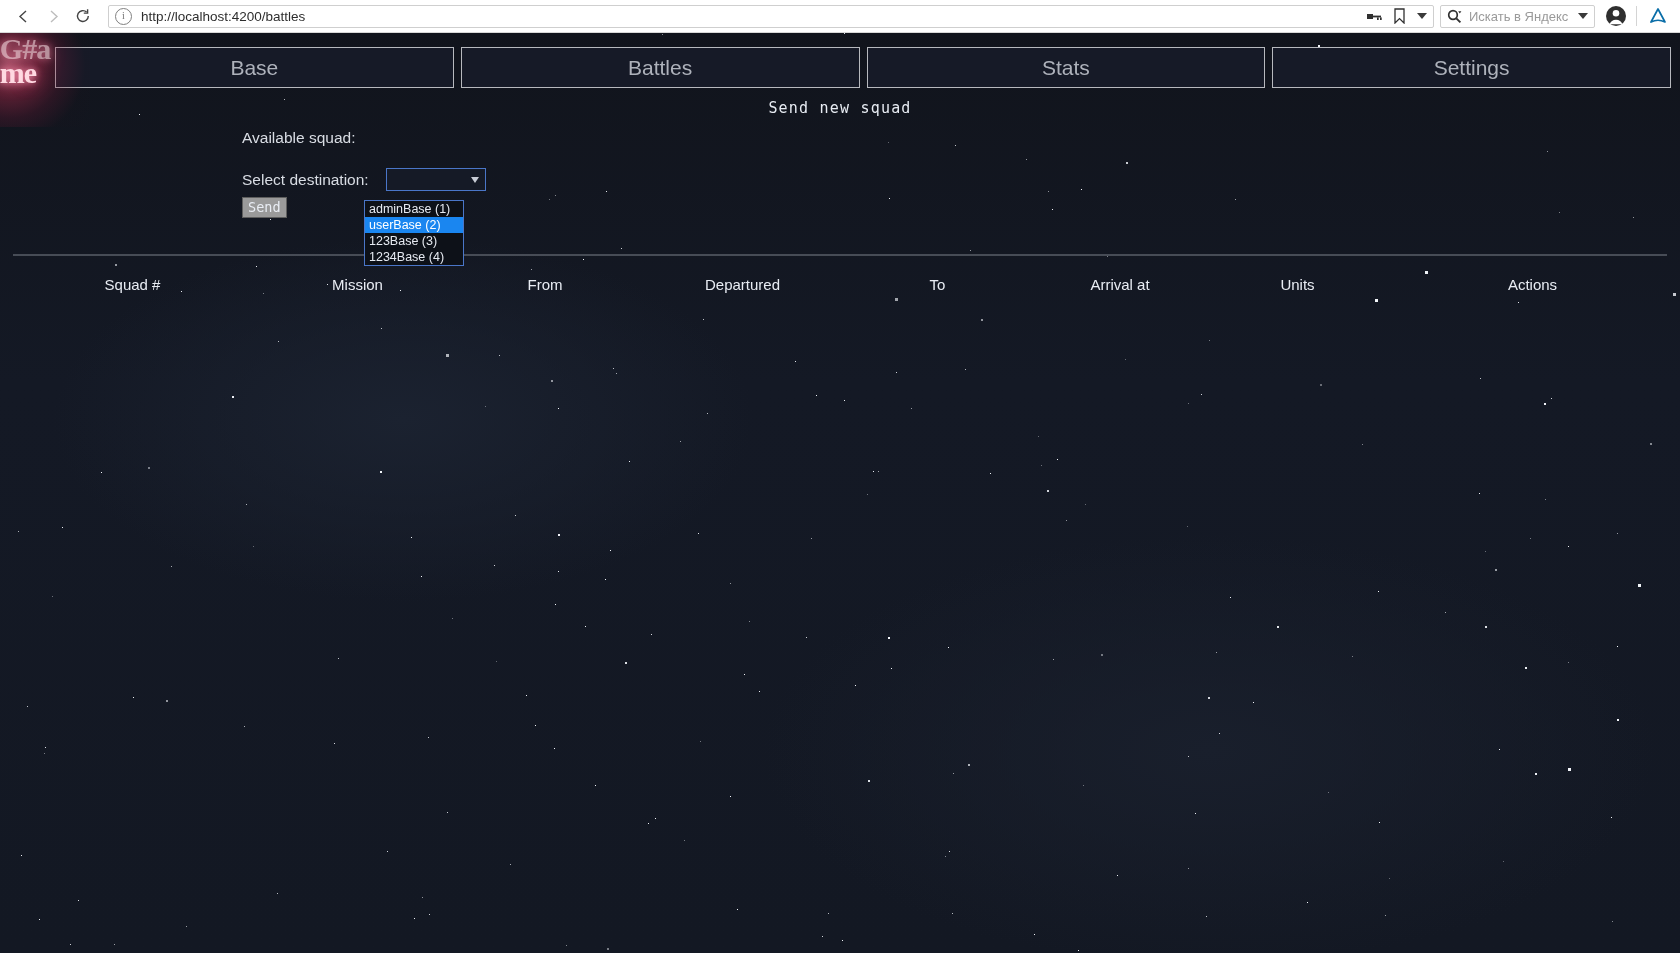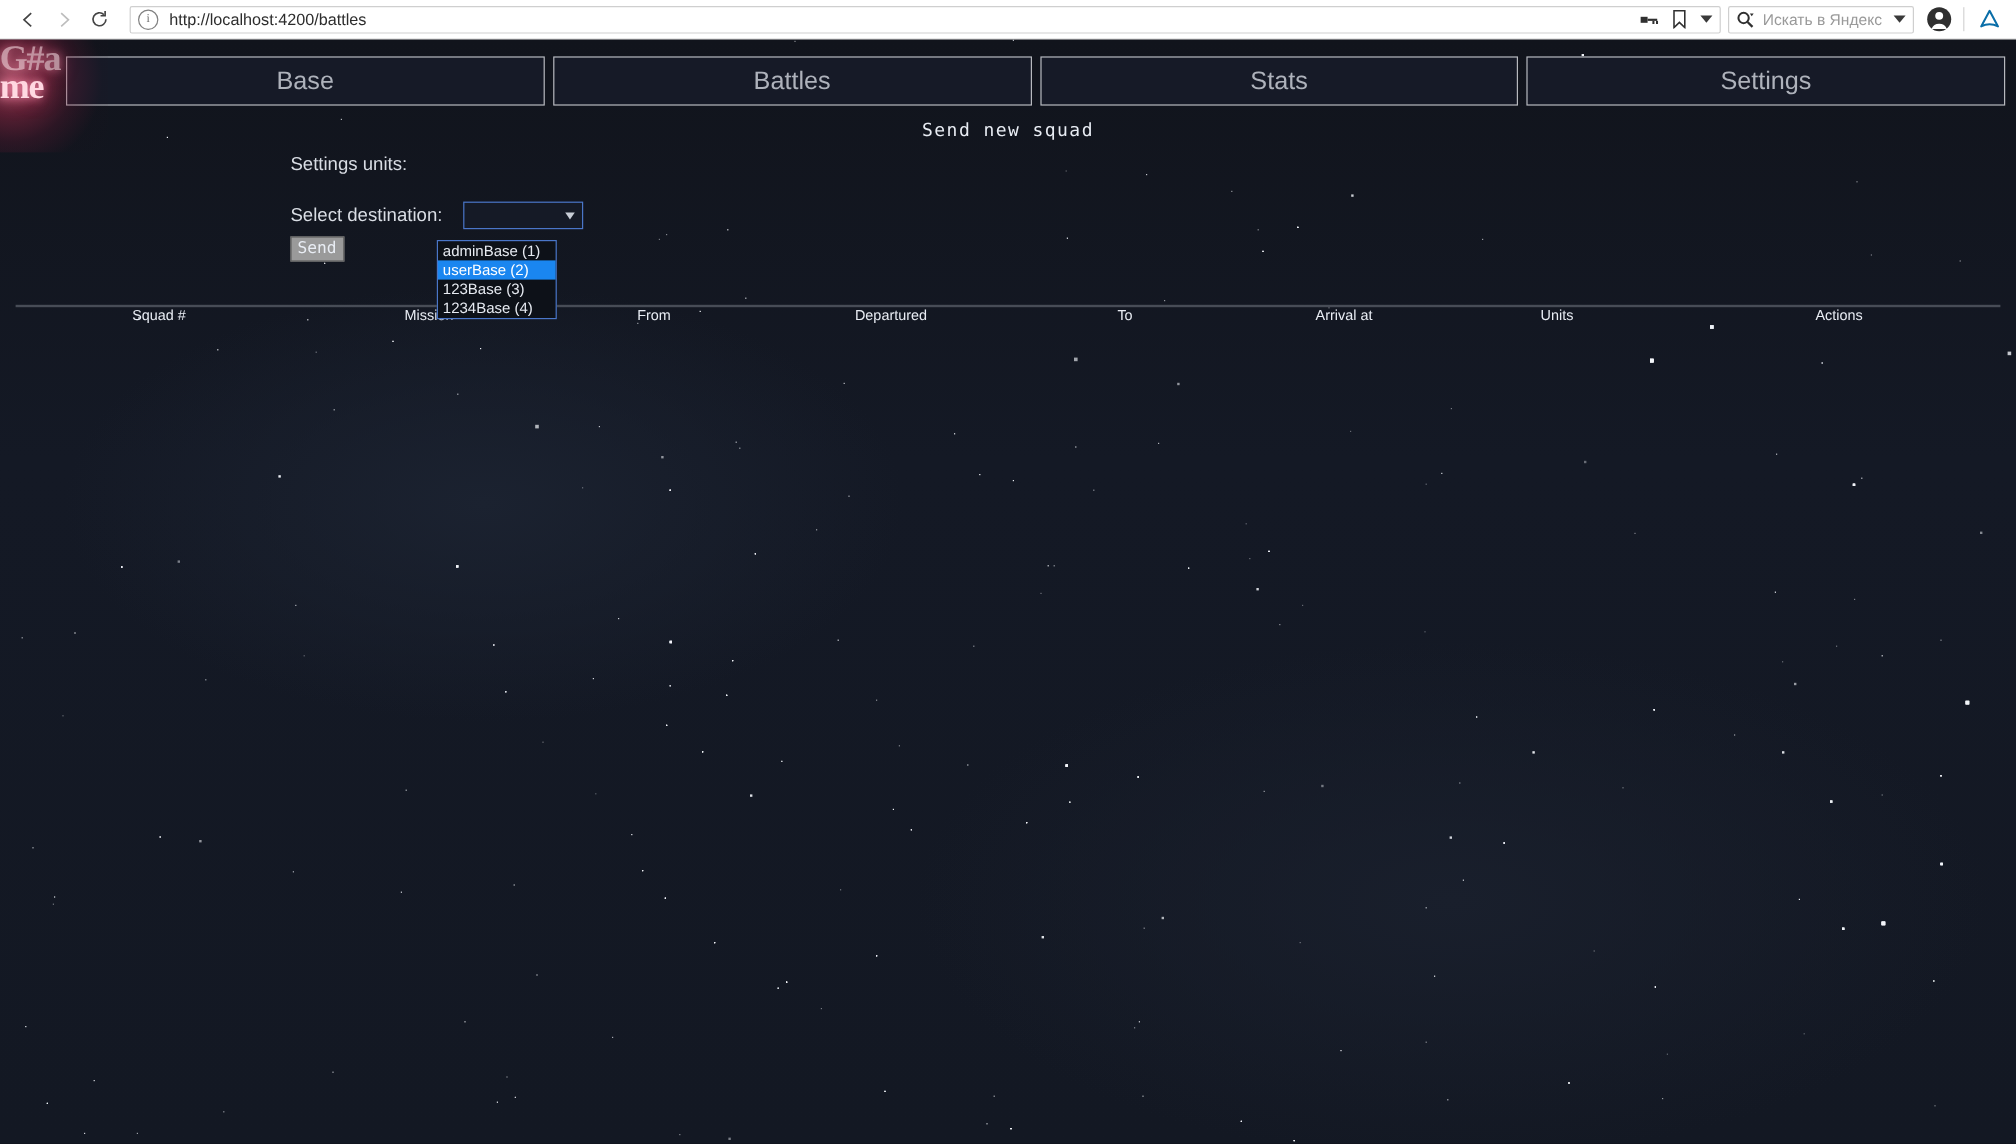--- a/index.html
+++ b/index.html
@@ -293,22 +293,23 @@
     background: #474c56;
     margin: 0 13px;
     z-index: 4;
   }
   #missions-title { margin-top: 10px; }
 
   .table-head {
     position: relative;
     z-index: 4;
     display: flex;
+    margin-top: 20px;
     color: #e9edf4;
-    font-size: 12px;
+    font-size: 15px;
     font-family: "Liberation Sans", sans-serif;
   }
   .th {
     text-align: center;
     flex: 1 1 0;
   }
   .th.c1 { flex: 0 0 265px; }
   .th.c2 { flex: 0 0 185px; }
   .th.c3 { flex: 0 0 190px; }
   .th.c4 { flex: 0 0 205px; }
@@ -815,21 +816,21 @@
     <div class="tab">Base</div>
     <div class="tab">Battles</div>
     <div class="tab">Stats</div>
     <div class="tab">Settings</div>
   </div>
 
   <div class="section-title" id="send-title">Send new squad</div>
 
   <div class="form-area">
     <div class="avail-row">
-      <span class="row-label">Settings units:</span>
+      <span class="row-label">Available squad:</span>
     </div>
 
     <div class="dest-row">
       <span class="row-label">Select destination:</span>
       <div class="select-box">
         <span class="select-arrow"></span>
       </div>
 
       <div class="dropdown">
         <div class="dd-option">adminBase (1)</div>

